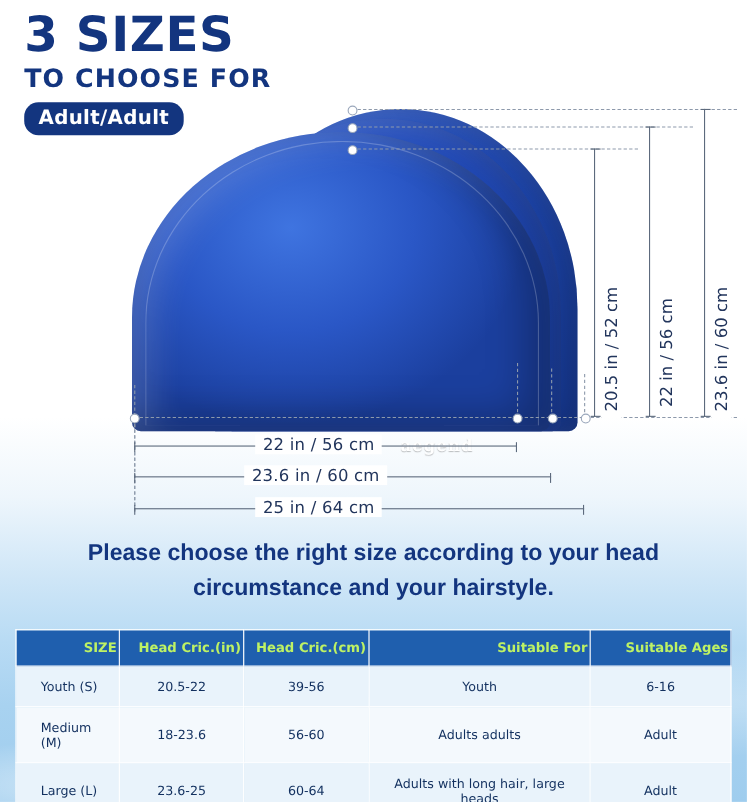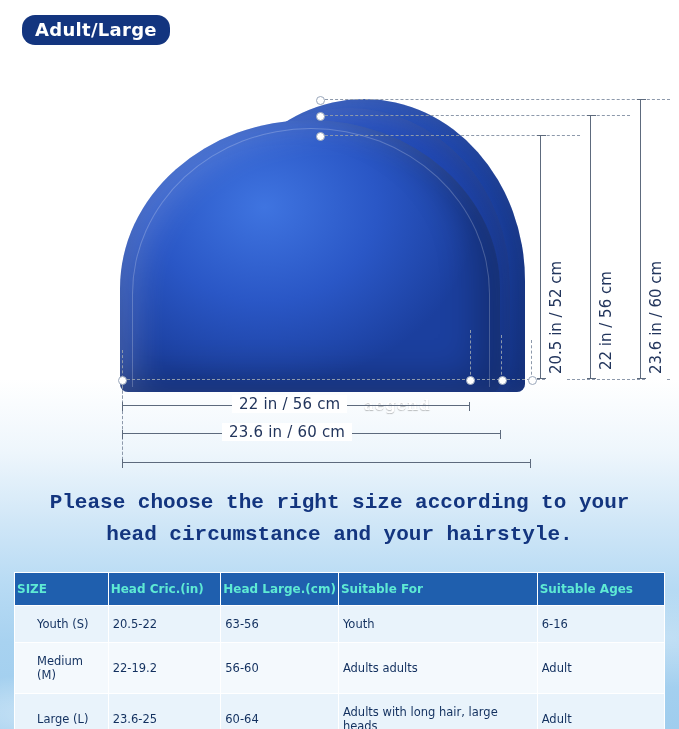--- a/index.html
+++ b/index.html
@@ -205,48 +205,49 @@
   .instruction {
     position: absolute;
     left: 38px;
     top: 487px;
     width: 603px;
     text-align: center;
     font-size: 21px;
     font-weight: bold;
     color: #13357f;
     line-height: 32px;
-    font-family: Liberation Mono, monospace;
+    font-family: Liberation Sans, sans-serif;
   }
 
   
   .size-table {
     position: absolute;
     left: 14px;
     top: 572px;
     width: 651px;
     border-collapse: collapse;
     font-size: 11.5px;
     color: #0f2d63;
     font-family: "DejaVu Sans", sans-serif;
   }
   .size-table th {
     background: #1f5fae;
-    color: #5eead4;
+    color: #bef264;
     font-size: 12px;
     font-weight: bold;
     padding: 9px 2px;
     border: 1px solid #ffffff;
-    text-align: left;
+    text-align: right;
     white-space: nowrap;
   }
   .size-table td {
     background: #e9f3fb;
     padding: 11px 4px;
     border: 1px solid #ffffff;
+    text-align: center;
     color: #12305f;
   }
   .size-table tr.alt td {
     background: #f4f9fd;
     margin-left: 36px;
   }
   .size-table td.col-size {
     text-align: left;
     padding-left: 22px;
   }
@@ -257,21 +258,23 @@
   .col-w5 { width: 127px; }
 </style>
 </head>
 <body>
 
 <div class="page">
 
   <div class="water-overlay"></div>
 
   <div class="headline">
-    <div class="badge">Adult/Large</div>
+    <div class="line1">3 SIZES</div>
+    <div class="line2">TO CHOOSE FOR</div>
+    <div class="badge">Adult/Adult</div>
   </div>
 
   <div class="product-area">
 
     <div class="cap cap-back"></div>
     <div class="cap cap-mid"></div>
     <div class="cap cap-front"></div>
     <div class="cap-seam seam-1"></div>
     <div class="brand">aegend</div>
 
@@ -314,45 +317,48 @@
     <div class="label-h" style="left:232px; top:315px;">
       <span>22 in / 56 cm</span>
     </div>
 
     <div class="meas-line-h" style="left:122px; top:353px; width:379px;"></div>
     <div class="label-h" style="left:222px; top:343px;">
       <span>23.6 in / 60 cm</span>
     </div>
 
     <div class="meas-line-h" style="left:122px; top:382px; width:409px;"></div>
+    <div class="label-h" style="left:232px; top:372px;">
+      <span>25 in / 64 cm</span>
+    </div>
   </div>
 
   <div class="instruction">Please choose the right size according to your head circumstance and your hairstyle.</div>
 
   <table class="size-table">
     <thead>
       <tr>
         <th class="col-w1">SIZE</th>
         <th class="col-w2">Head Cric.(in)</th>
-        <th class="col-w3">Head Large.(cm)</th>
+        <th class="col-w3">Head Cric.(cm)</th>
         <th class="col-w4">Suitable For</th>
         <th class="col-w5">Suitable Ages</th>
       </tr>
     </thead>
     <tbody>
       <tr>
         <td class="col-size">Youth   (S)</td>
         <td>20.5-22</td>
-        <td>63-56</td>
+        <td>39-56</td>
         <td>Youth</td>
         <td>6-16</td>
       </tr>
       <tr class="alt">
         <td class="col-size">Medium (M)</td>
-        <td>22-19.2</td>
+        <td>18-23.6</td>
         <td>56-60</td>
         <td>Adults adults</td>
         <td>Adult</td>
       </tr>
       <tr>
         <td class="col-size">Large (L)</td>
         <td>23.6-25</td>
         <td>60-64</td>
         <td>Adults with long hair,   large heads</td>
         <td>Adult</td>

